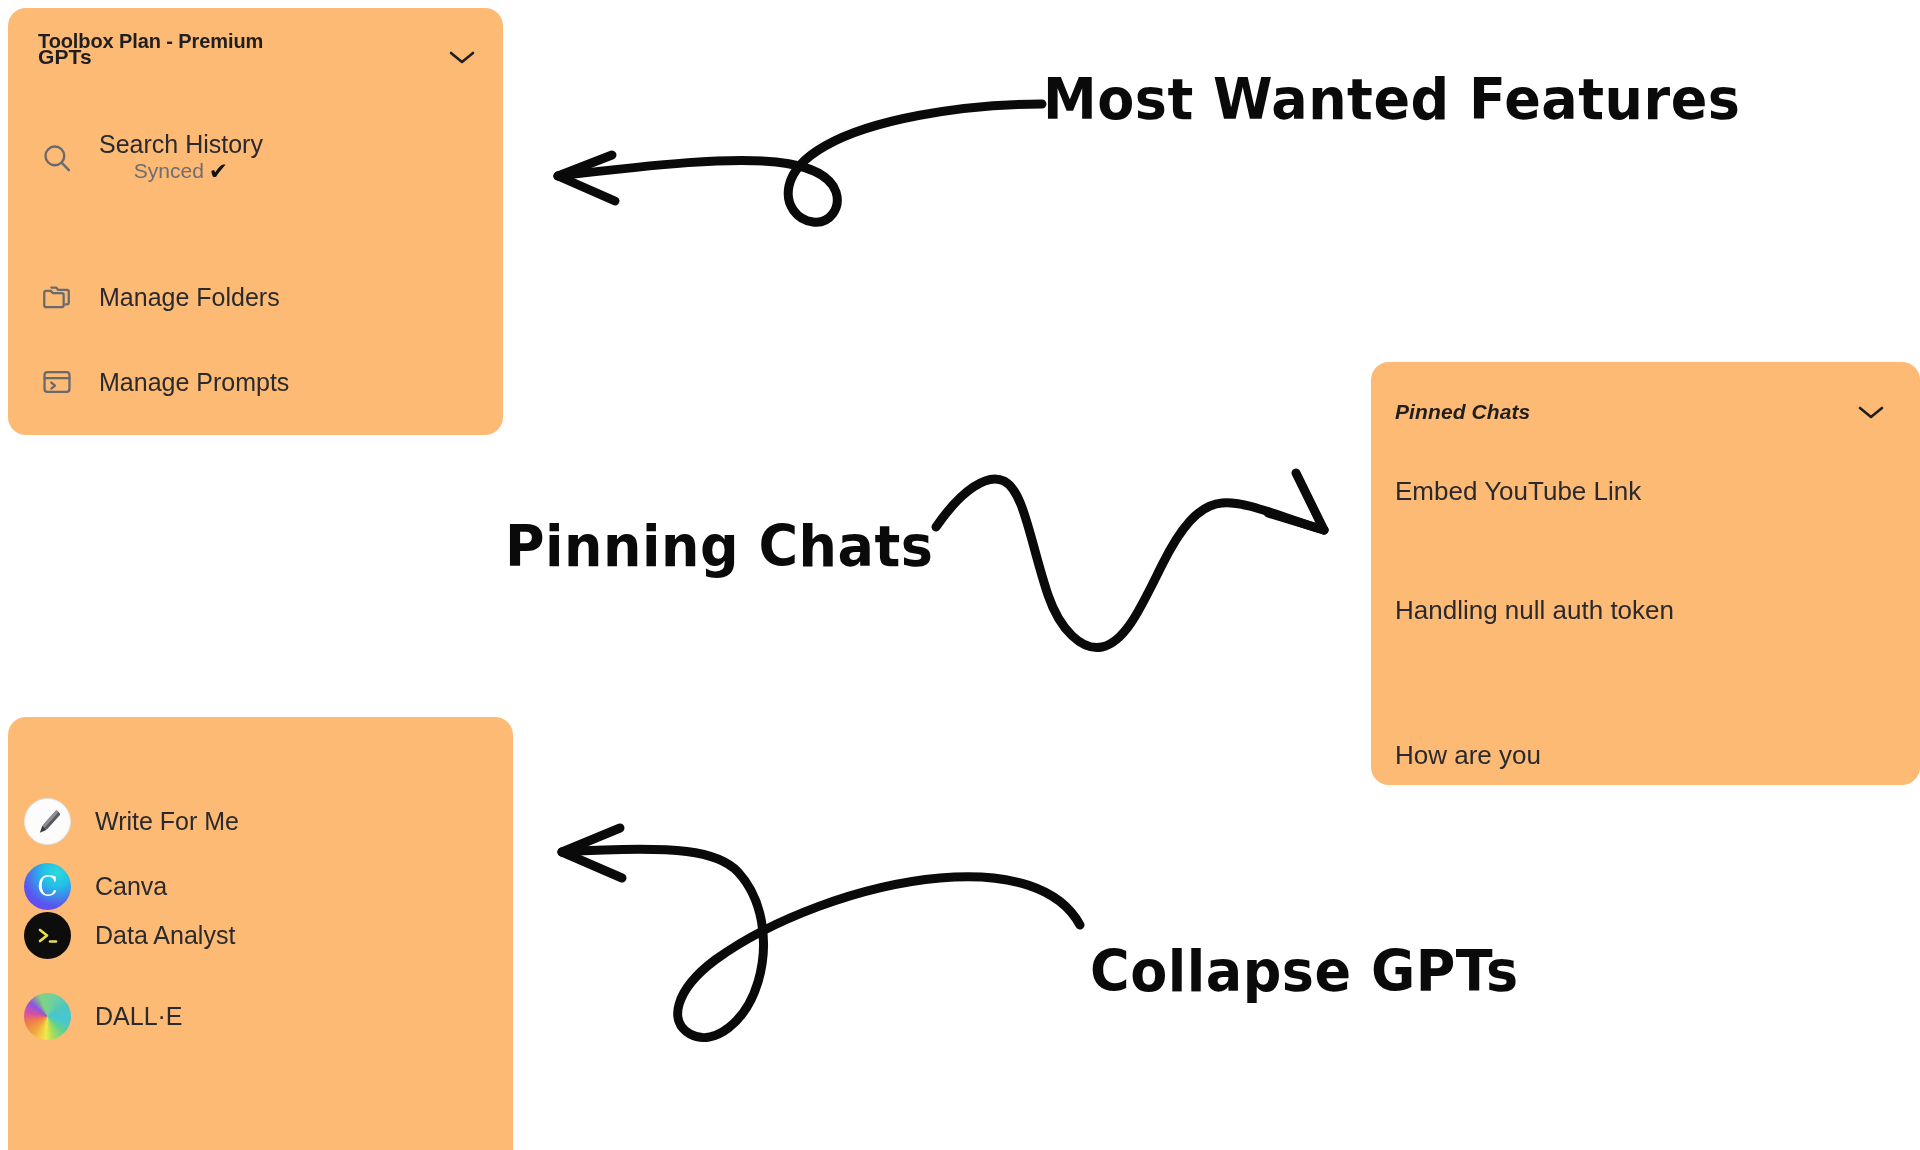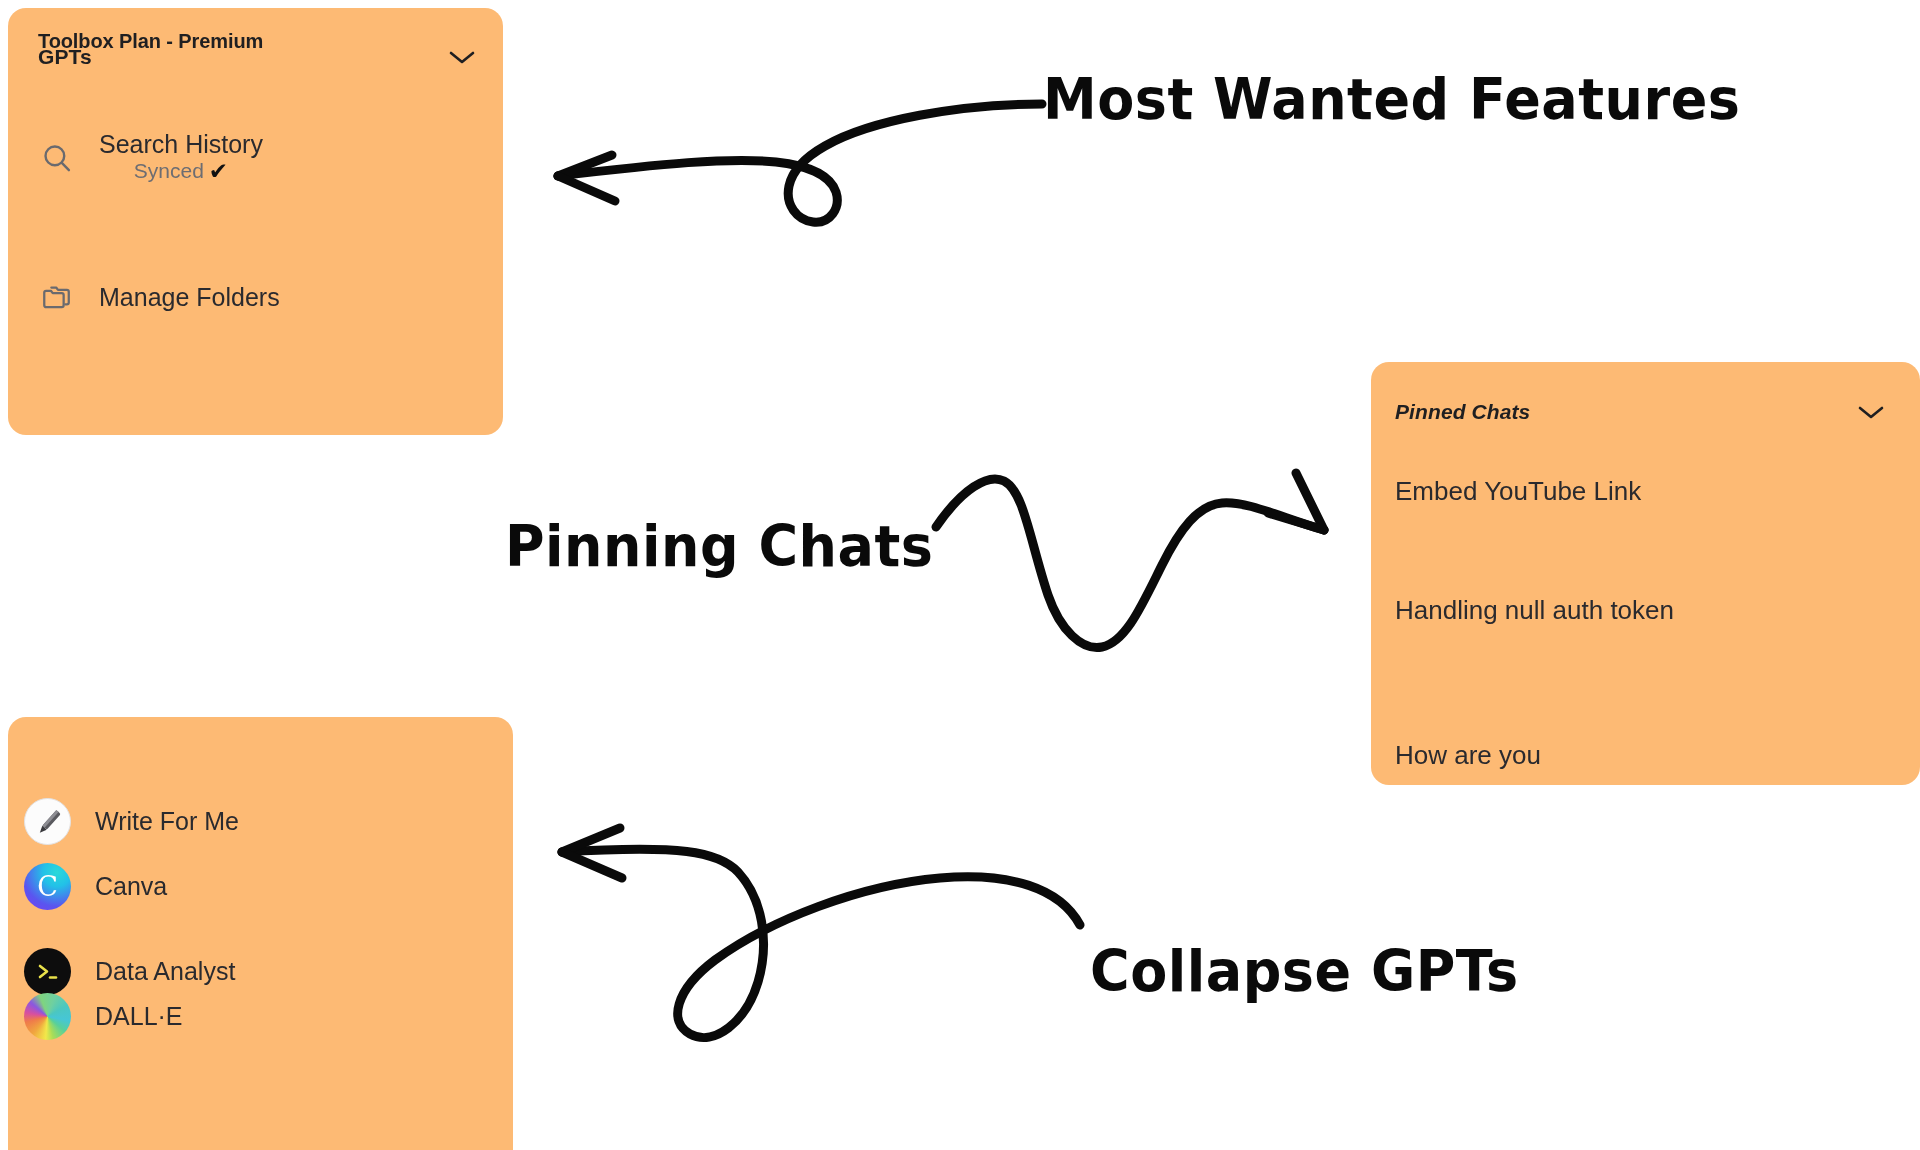--- a/index.html
+++ b/index.html
@@ -158,21 +158,21 @@
     overflow: hidden;
   }
   .gpt-name {
     margin-left: 24px;
     font-size: 25px;
     color: #2a2a2e;
     white-space: nowrap;
   }
   #gpt-row-0 { top: 798px; }
   #gpt-row-1 { top: 863px; }
-  #gpt-row-2 { top: 948px; }
+  #gpt-row-2 { top: 912px; }
   #gpt-row-3 { top: 993px; }
   #gpt-row-0, #gpt-row-1, #gpt-row-2, #gpt-row-3 { left: 24px; }
 
   
   .av-write {
     background: #fcfcfc;
     border: 1px solid #e3e3e5;
     box-sizing: border-box;
   }
   .av-canva {
@@ -276,20 +276,30 @@
   <div class="menu-row" id="row-manage-folders">
     <span class="menu-icon">
       <svg width="34" height="34" viewBox="0 0 24 24" fill="none" stroke="#6a6a6e" stroke-width="1.6" stroke-linejoin="round" stroke-linecap="round">
         <path d="M8 5.3h3.4l1.3 1.7H19a1.3 1.3 0 0 1 1.3 1.3v7.6a1.3 1.3 0 0 1-1.3 1.3h-1.1"></path>
         <path d="M4.3 7.6h3.4L9 9.3h6.4a1.3 1.3 0 0 1 1.3 1.3v7.3a1.3 1.3 0 0 1-1.3 1.3H4.3A1.3 1.3 0 0 1 3 17.9v-9a1.3 1.3 0 0 1 1.3-1.3z"></path>
       </svg>
     </span>
     <span class="menu-label">Manage Folders</span>
   </div>
 
+  <div class="menu-row" id="row-manage-prompts">
+    <span class="menu-icon">
+      <svg width="34" height="34" viewBox="0 0 24 24" fill="none" stroke="#6a6a6e" stroke-width="1.6" stroke-linejoin="round" stroke-linecap="round">
+        <rect x="3.2" y="5" width="17.6" height="14" rx="2"></rect>
+        <line x1="3.2" y1="9.2" x2="20.8" y2="9.2"></line>
+        <polyline points="8,12.4 10.6,14.5 8,16.6"></polyline>
+      </svg>
+    </span>
+    <span class="menu-label">Manage Prompts</span>
+  </div>
 </div>
 
 <div class="panel" id="gpts-panel"></div>
 
 <div class="section-header" id="gpts-header" style="left:8px; width:505px;">
   <span class="section-title">GPTs</span>
   <span class="chev">
     <svg width="30" height="18" viewBox="0 0 30 18" fill="none" stroke="#1f1f21" stroke-width="2.6" stroke-linecap="round" stroke-linejoin="round">
       <polyline points="4,5 15,14 26,5"></polyline>
     </svg>

